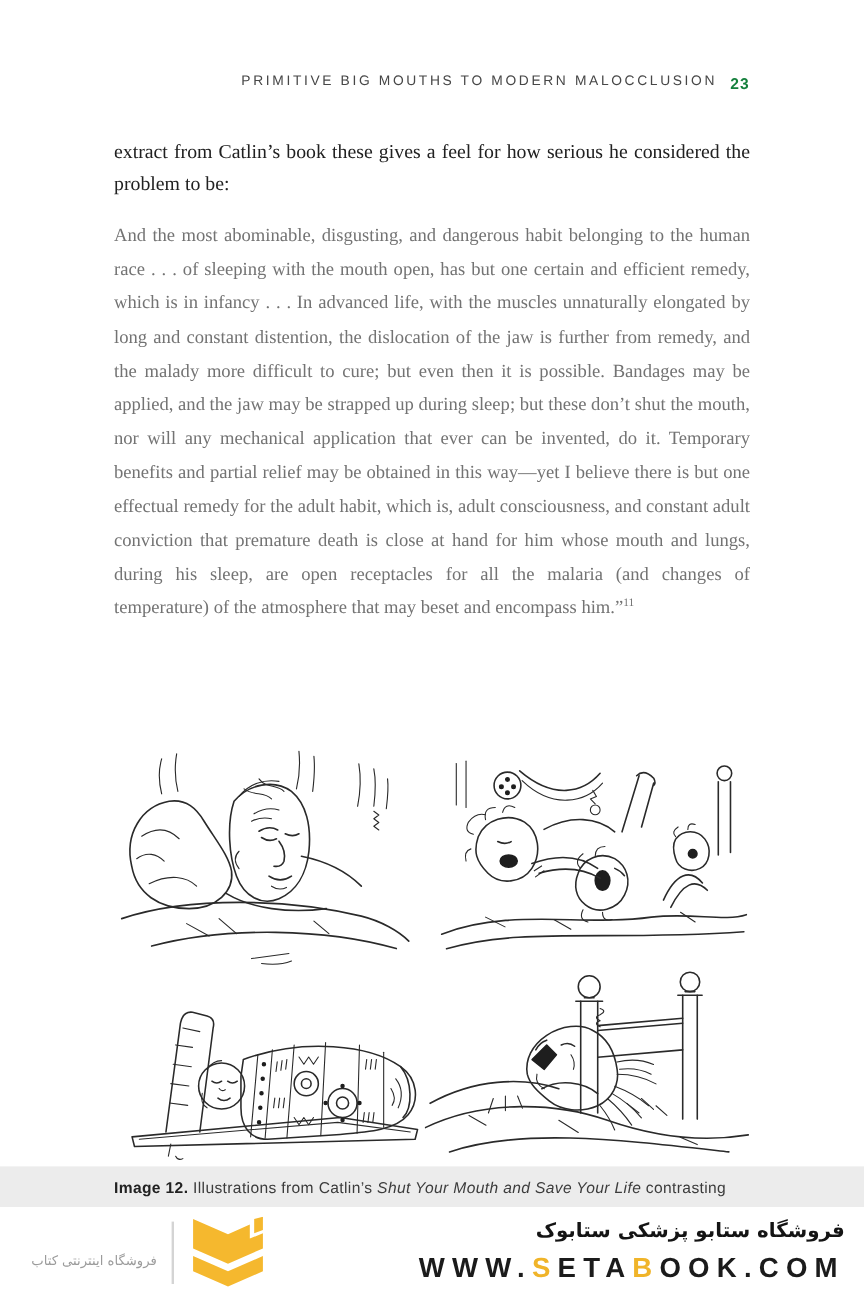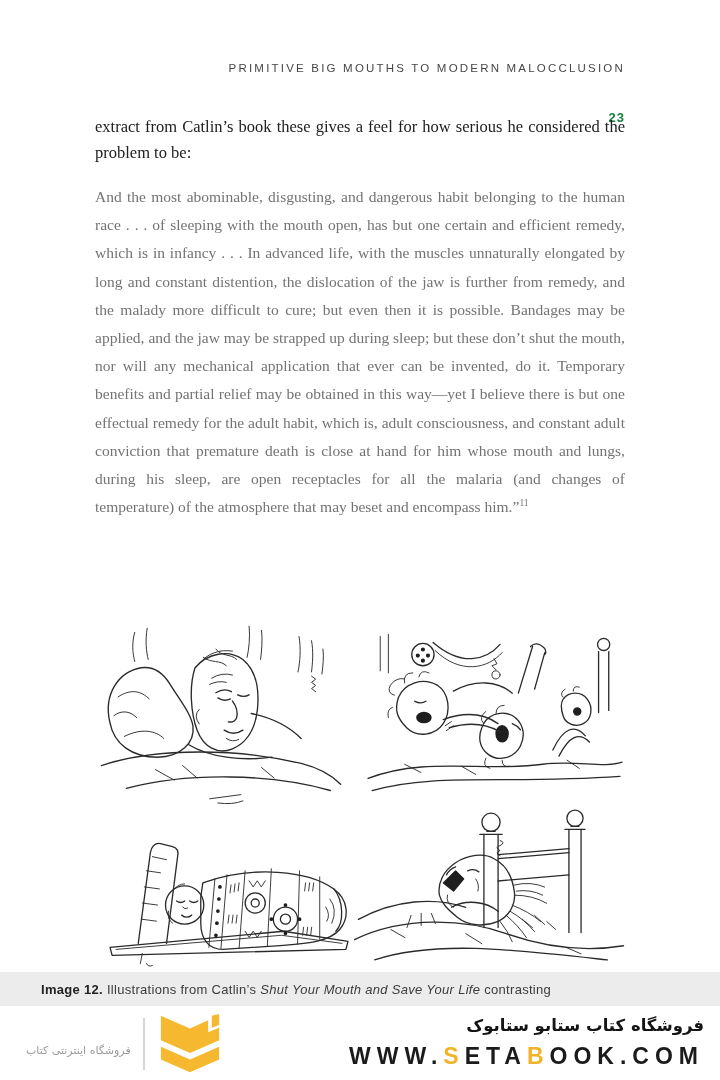--- a/index.html
+++ b/index.html
@@ -5,23 +5,22 @@
   * { margin:0; padding:0; box-sizing:border-box; }
   html,body { background:#888; }
   .page {
     position:relative; width:720px; height:1080px; margin:0 auto;
     background:#ffffff; overflow:hidden;
     font-family:"Liberation Serif", serif; color:#1f1f1f;
   }
   
   .running-head {
     position:absolute; top:62px; left:95px; right:95px;
-    display:flex; justify-content:flex-end; align-items:flex-end; gap:36px;
+    display:flex; justify-content:flex-end; align-items:flex-start; gap:11px;
     font-family:"Liberation Sans", sans-serif;
-    flex-direction:column;
   }
   .running-head .title {
     font-size:11.5px; letter-spacing:2.2px; color:#474747; font-weight:500;
   }
   .running-head .folio {
     font-size:13px; font-weight:700; color:#15803d; letter-spacing:1px;
   }
   
   .text-col { position:absolute; top:114px; left:95px; width:530px; }
   .para {
@@ -41,21 +40,21 @@
     fill:none; stroke:#2a2a2a; stroke-width:1.3; stroke-linecap:round; stroke-linejoin:round;
   }
   .fig .dark { fill:#1e1e1e; stroke:#1e1e1e; }
   .fig .thin { stroke-width:0.9; }
   
   .caption-bar {
     position:absolute; top:972px; left:0; width:720px; height:34px;
     background:#ececec; display:flex; align-items:center;
   }
   .caption-bar .caption {
-    padding-left:41px; font-family:"Liberation Sans", sans-serif;
+    padding-left:95px; font-family:"Liberation Sans", sans-serif;
     font-size:13px; color:#3c3c3c; letter-spacing:0.3px;
   }
   .caption .cap-label { font-weight:700; color:#222; }
   .caption .cap-italic { font-style:italic; }
   
   .footer { position:absolute; top:1006px; left:0; width:720px; height:74px; background:#fff; }
   .brand { position:absolute; left:26px; top:8px; display:flex; align-items:center; gap:12px; }
   .wordmark-col { display:flex; flex-direction:column; align-items:center; }
   .wordmark {
     direction:rtl; font-family:"DejaVu Sans", sans-serif; font-weight:700;
@@ -318,18 +317,18 @@
       </div>
       <div class="brand-divider"></div>
       <svg width="66" height="60" viewBox="0 0 72 66">
         <polygon points="4,2 36,16 56,7 56,20 68,15 68,29 36,43 4,29" fill="#F5B82E"></polygon>
         <polygon points="60,2 68,0 68,12 60,15" fill="#F5B82E"></polygon>
         <polygon points="4,36 36,50 68,36 68,50 36,64 4,50" fill="#F5B82E"></polygon>
       </svg>
     </div>
 
     <div class="footer-right">
-      <div class="store-line">فروشگاه کتاب ستابو ستابوک</div>
+      <div class="store-line">فروشگاه ستابو پزشکی ستابوک</div>
       <div class="site-url"><span>WWW.</span><span class="url-accent">S</span><span>ETA</span><span class="url-accent">B</span><span>OOK.COM</span></div>
     </div>
   </div>
 
 </div>
 
 </body></html>

